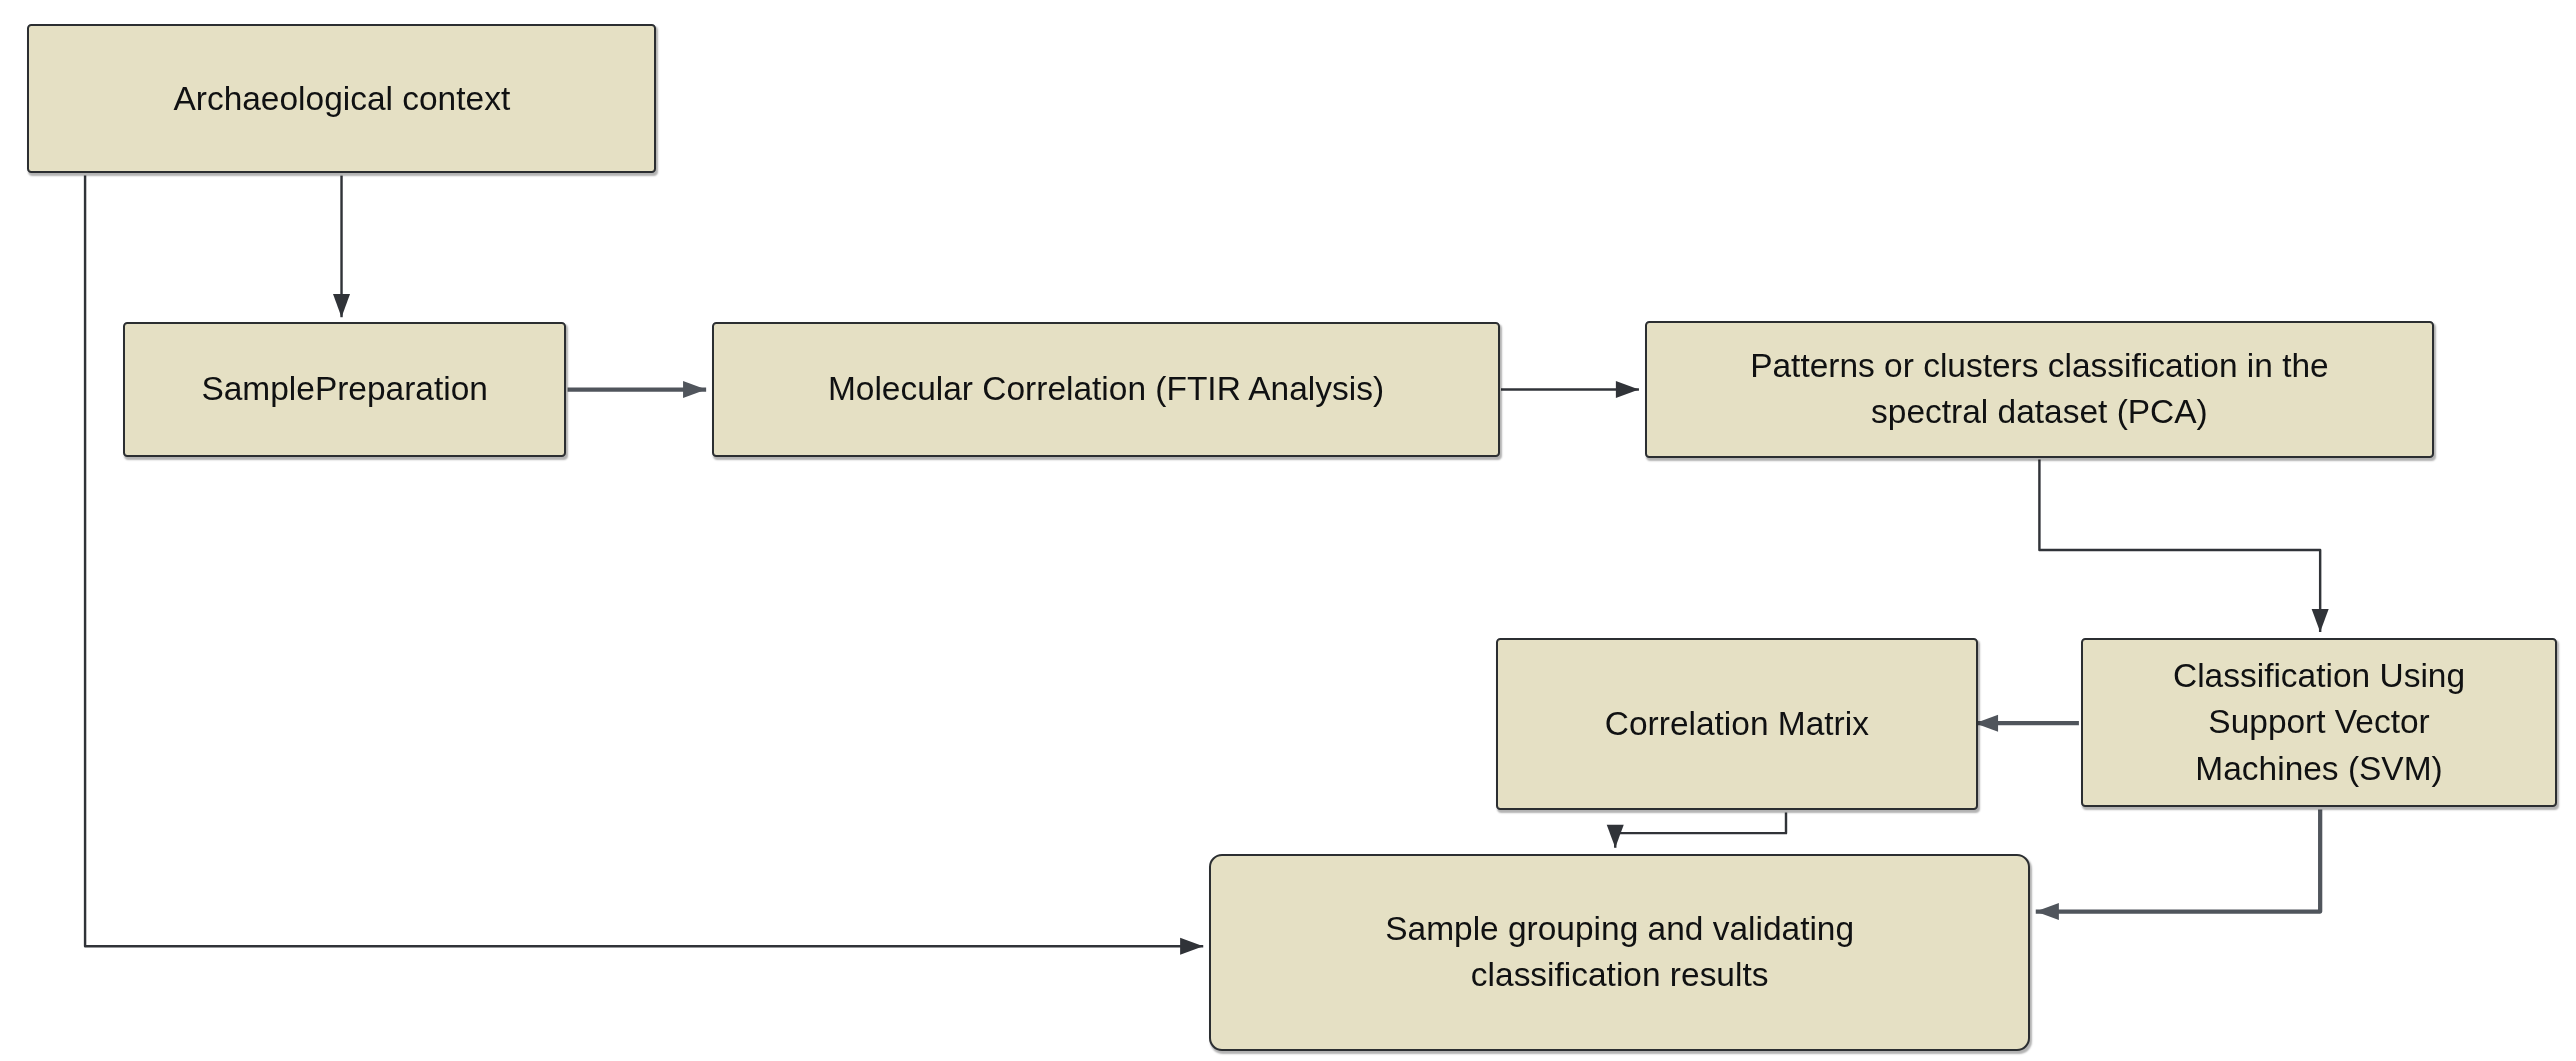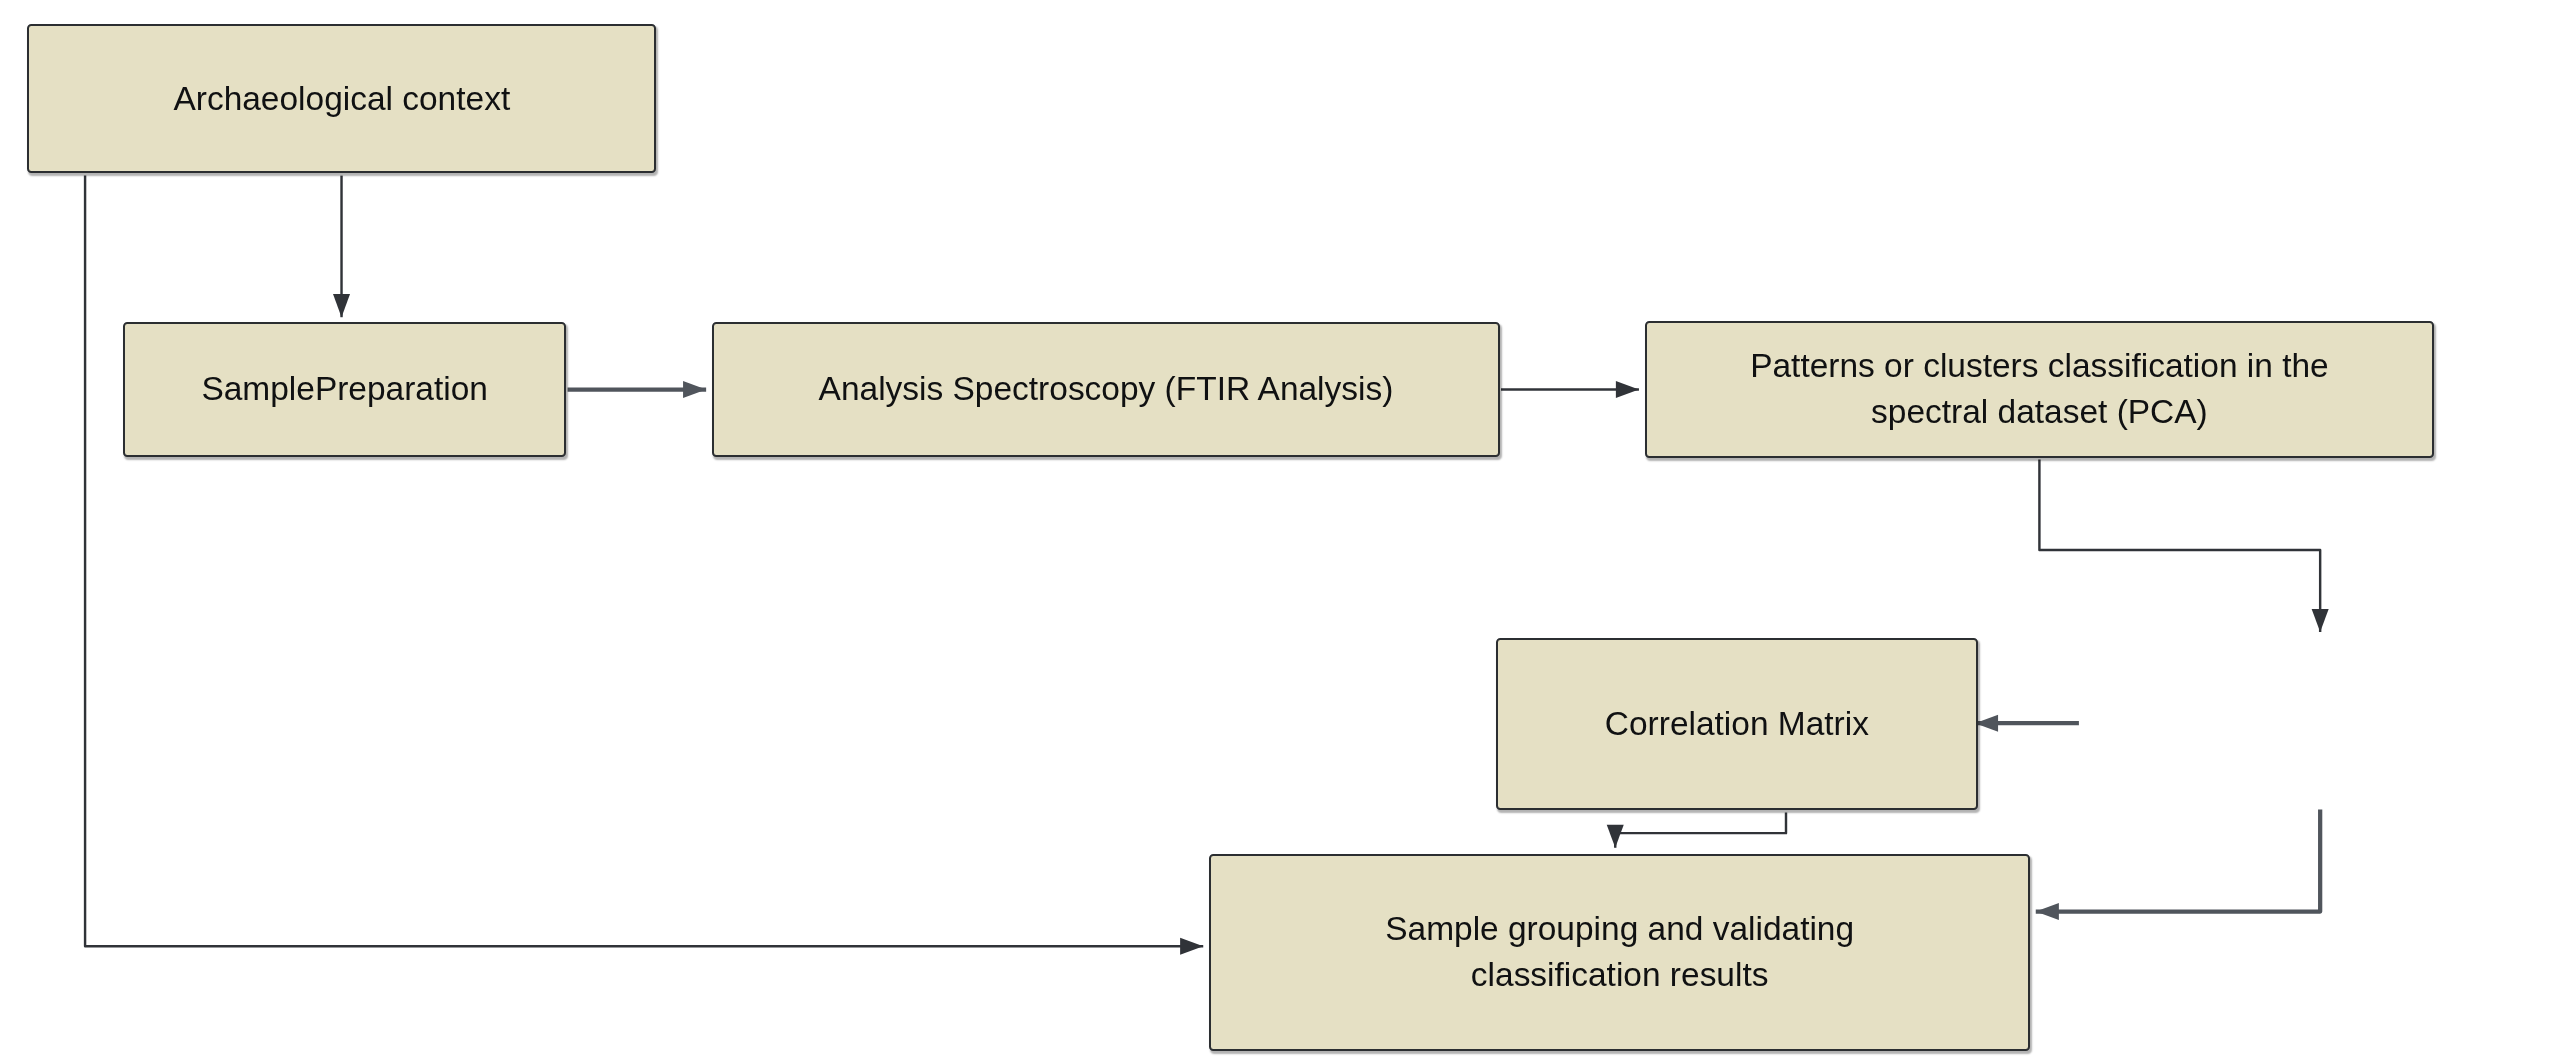--- a/index.html
+++ b/index.html
@@ -49,21 +49,21 @@
     padding: 0 3%;
   }
   .node .label { display: block; }
   
   .n-archaeological-context { left: 1.06%;  top: 2.29%;  width: 24.42%; height: 14.02%; }
   .n-sample-preparation     { left: 4.77%;  top: 30.34%; width: 17.22%; height: 12.71%; justify-content: center; }
   .n-molecular-spectroscopy { left: 27.65%; top: 30.34%; width: 30.57%; height: 12.71%; }
   .n-pca                    { left: 63.86%; top: 30.22%; width: 30.62%; height: 12.94%; }
   .n-svm                    { left: 80.80%; top: 60.10%; width: 18.45%; height: 15.91%; }
   .n-correlation-matrix     { left: 57.75%; top: 60.10%; width: 18.73%; height: 16.20%; margin-left: 8px; }
-  .n-sample-grouping        { left: 46.95%; top: 80.42%; width: 31.85%; height: 18.60%; padding: 0 6%; }
+  .n-sample-grouping        { left: 46.95%; top: 80.42%; width: 31.85%; height: 18.60%; padding: 0 6%; border-radius: 13px; }
 </style>
 </head>
 <body>
 
 <div class="canvas">
 
   <svg class="edges" viewBox="0 0 4239 1747" preserveAspectRatio="none">
     <defs>
       <marker id="arrow-dark" markerUnits="userSpaceOnUse" markerWidth="46" markerHeight="36" refX="40" refY="17" orient="auto">
         <path d="M2,3 L40,17 L2,31 z" fill="#303338"></path>
@@ -92,27 +92,30 @@
 
   <div class="node n-archaeological-context">
     <span class="label">Archaeological context</span>
   </div>
 
   <div class="node n-sample-preparation">
     <span class="label">SamplePreparation</span>
   </div>
 
   <div class="node n-molecular-spectroscopy">
-    <span class="label">Analysis Spectroscopy (FTIR Analysis)</span>
+    <span class="label">Molecular Correlation (FTIR Analysis)</span>
   </div>
 
   <div class="node n-pca">
     <span class="label">Patterns or clusters classification in the spectral dataset (PCA)</span>
   </div>
 
+  <div class="node n-svm">
+    <span class="label">Classification Using Support Vector Machines (SVM)</span>
+  </div>
 
   <div class="node n-correlation-matrix">
     <span class="label">Correlation Matrix</span>
   </div>
 
   <div class="node n-sample-grouping">
     <span class="label">Sample grouping and validating classification results</span>
   </div>
 
 </div>

